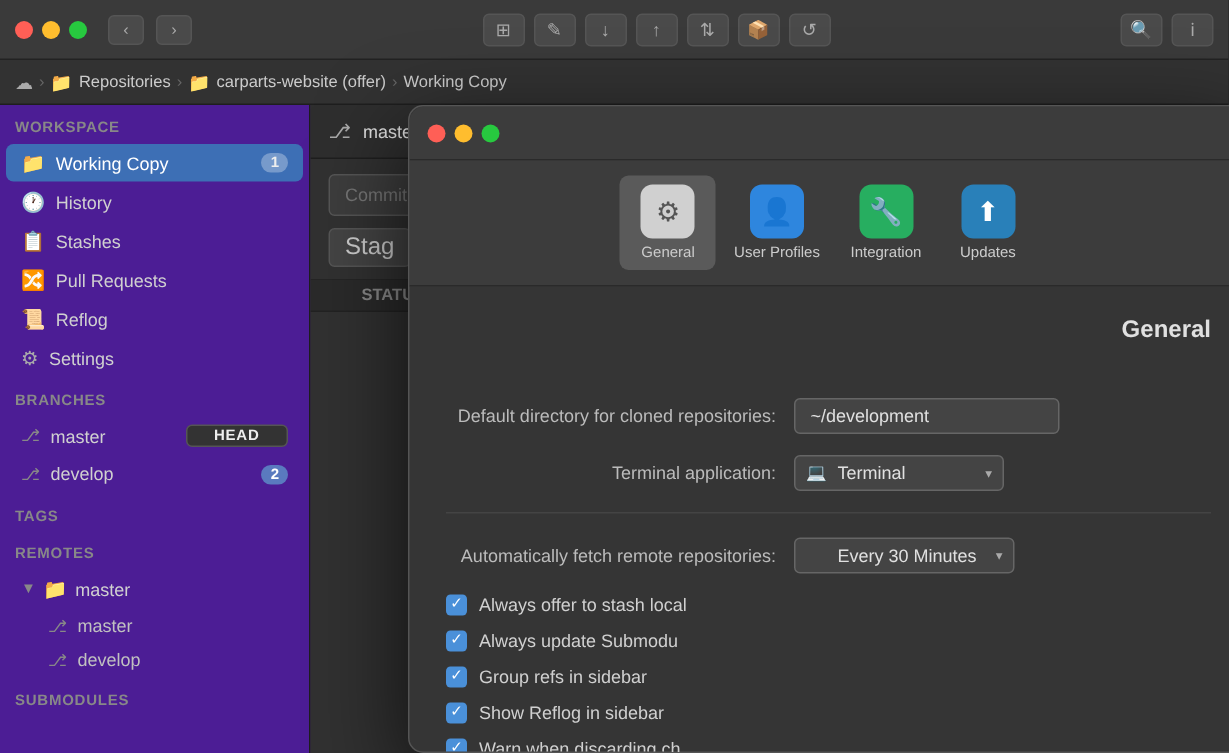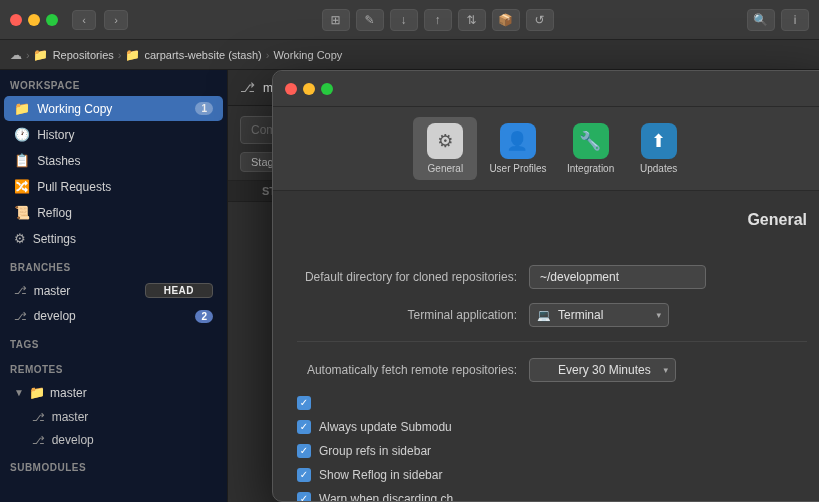--- a/index.html
+++ b/index.html
@@ -90,22 +90,22 @@
     .breadcrumb-icon { font-size: 12px; }
 
     
     .main-layout {
       display: flex;
       height: calc(502px - 70px);
     }
 
     
     .sidebar {
-      width: 228px;
-      background: #0f172a;
+      width: 207px;
+      background: #4c1d95;
       border-right: 1px solid #1e1e1e;
       overflow-y: auto;
       flex-shrink: 0;
     }
     .sidebar-section-label {
       font-size: 10px;
       color: #888;
       text-transform: uppercase;
       letter-spacing: 0.5px;
       padding: 10px 10px 4px 10px;
@@ -244,21 +244,21 @@
       align-items: center;
       gap: 8px;
       margin-bottom: 8px;
     }
     .stage-btn {
       background: #444;
       border: 1px solid #555;
       border-radius: 4px;
       padding: 3px 10px;
       color: #ccc;
-      font-size: 11px;
+      font-size: 16px;
       cursor: pointer;
     }
     .status-header {
       display: flex;
       background: #2a2a2a;
       border-bottom: 1px solid #222;
       padding: 4px 10px;
       font-size: 11px;
       color: #888;
       font-weight: 600;
@@ -481,21 +481,21 @@
   </div>
 </div>
 
 <div class="breadcrumb-bar">
   <span class="breadcrumb-icon">☁</span>
   <span class="breadcrumb-sep">›</span>
   <span class="breadcrumb-icon">📁</span>
   <span class="breadcrumb-item">Repositories</span>
   <span class="breadcrumb-sep">›</span>
   <span class="breadcrumb-icon">📁</span>
-  <span class="breadcrumb-item">carparts-website (stash)</span>
+  <span class="breadcrumb-item">carparts-website (offer)</span>
   <span class="breadcrumb-sep">›</span>
   <span class="breadcrumb-item">Working Copy</span>
 </div>
 
 <div class="main-layout">
 
   <div class="sidebar">
     <div class="sidebar-section-label">Workspace</div>
 
     <div class="sidebar-item active">
@@ -660,20 +660,21 @@
           <span class="pref-select-arrow">▾</span>
         </div>
       </div>
     </div>
 
     <div class="pref-checkboxes-area">
       <div class="pref-checkbox-row">
         <div class="pref-checkbox">
           <span class="pref-checkbox-check">✓</span>
         </div>
+        <span class="pref-checkbox-label">Always offer to stash local</span>
       </div>
       <div class="pref-checkbox-row">
         <div class="pref-checkbox">
           <span class="pref-checkbox-check">✓</span>
         </div>
         <span class="pref-checkbox-label">Always update Submodu</span>
       </div>
       <div class="pref-checkbox-row">
         <div class="pref-checkbox">
           <span class="pref-checkbox-check">✓</span>

